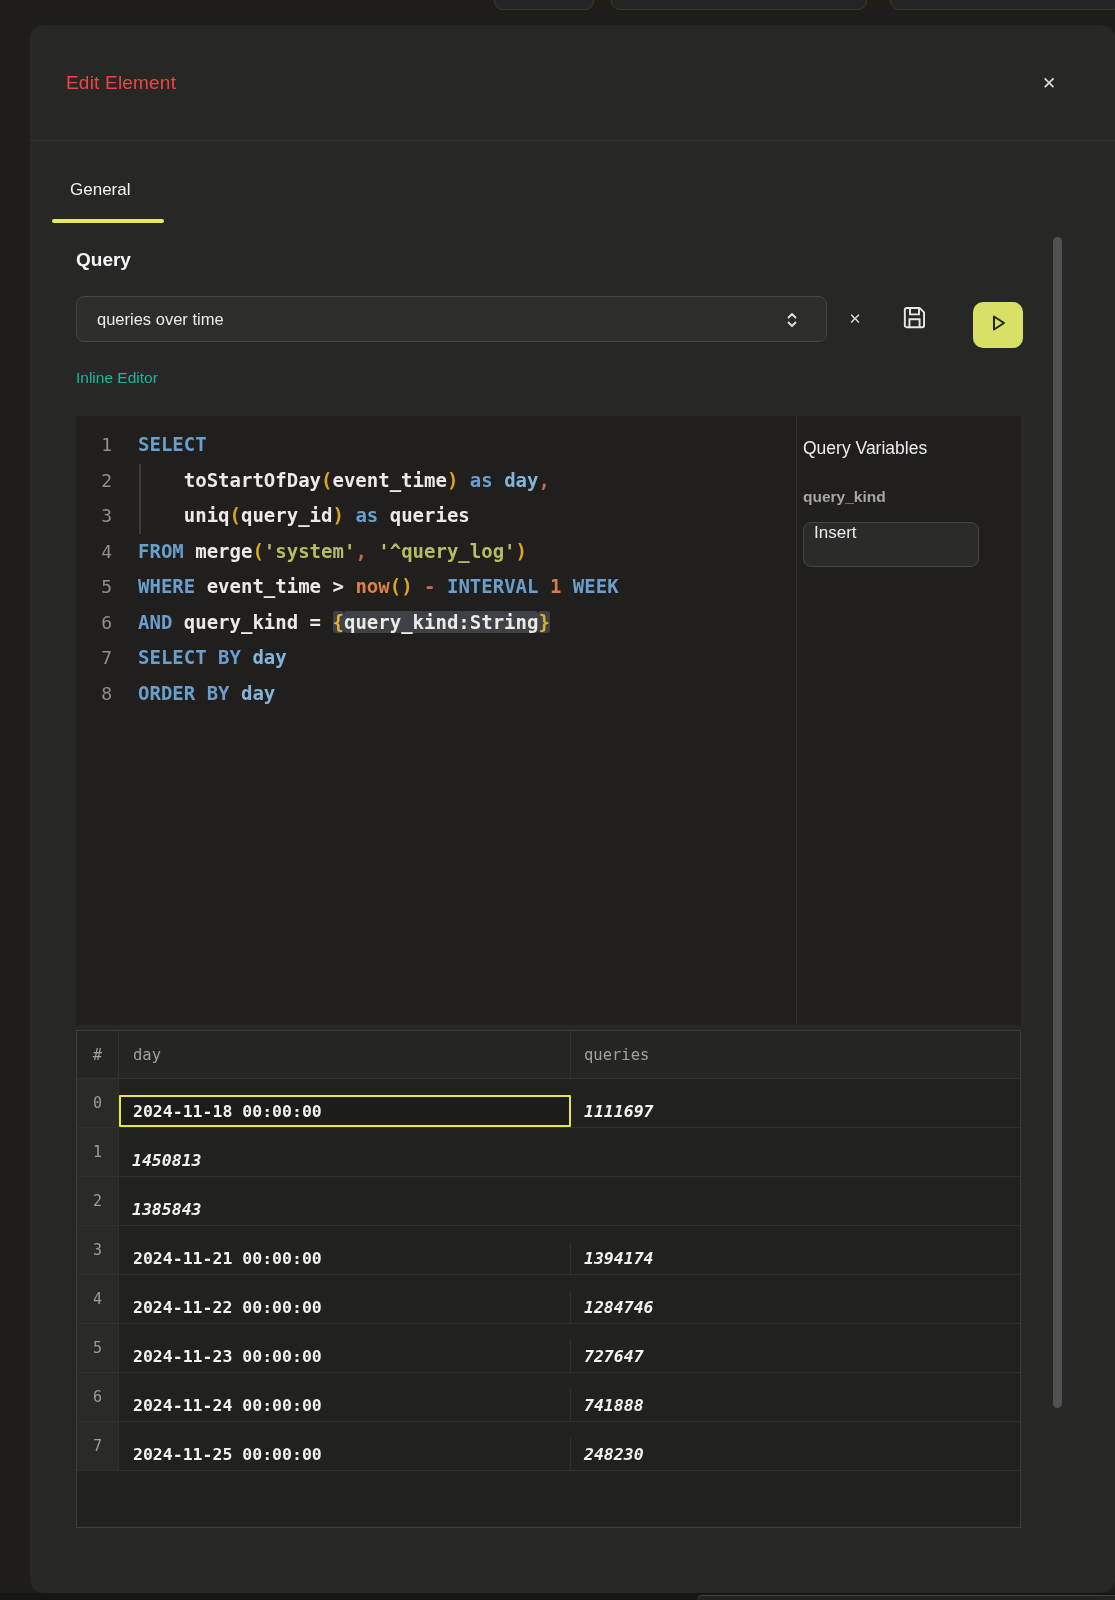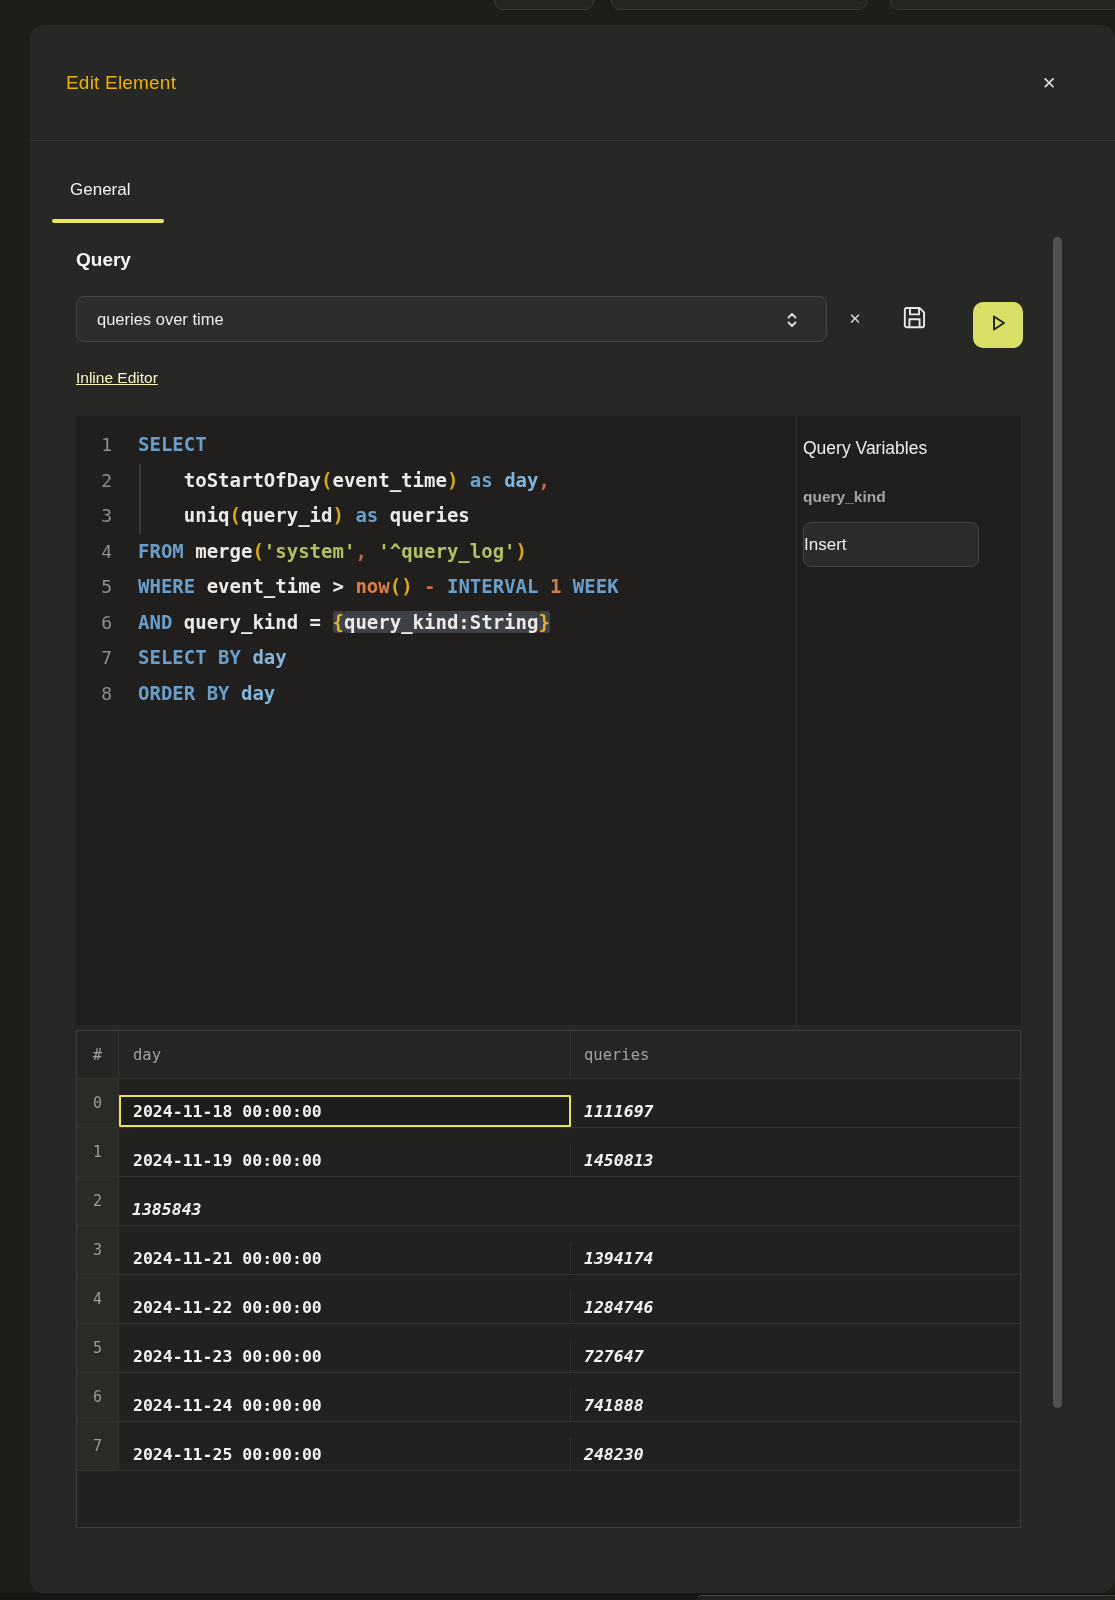--- a/index.html
+++ b/index.html
@@ -16,21 +16,21 @@
   .top-partial{
     position:absolute; top:-32px; height:42px; border-radius:9px;
     background:#242420; border:1px solid #3b3a34;
   }
 
   
   .modal{
     position:absolute; left:30px; top:25px; width:1085px; height:1568px;
     background:#272725; border-radius:14px; overflow:hidden;
   }
-  .modal-title{ left:36px; top:45px; font-size:19px; line-height:26px; font-weight:500; color:#eab308; letter-spacing:.2px; }
+  .modal-title{ left:36px; top:45px; font-size:19px; line-height:26px; font-weight:500; color:#ef4444; letter-spacing:.2px; }
   .close-btn{ left:1004px; top:43px; width:30px; height:30px; color:#dcdcdc; font-size:17px;
     display:flex; align-items:center; justify-content:center; cursor:pointer; }
   .header-divider{ left:0; top:115px; width:100%; height:1px; background:#363633; }
 
   .tab-label{ left:40px; top:155px; font-size:17px; font-weight:500; color:#f2f2f2; }
   .tab-underline{ left:22px; top:194px; width:112px; height:3.5px; background:#e9e75b; border-radius:2px; }
 
   .section-heading{ left:46px; top:224px; font-size:19px; font-weight:700; color:#f5f5f5; }
 
   .query-select{
@@ -43,21 +43,21 @@
 
   .clear-btn{ left:812px; top:281px; width:26px; height:26px; display:flex; align-items:center;
     justify-content:center; color:#d6d6d6; font-size:15px; cursor:pointer; }
   .save-btn{ left:869px; top:279px; width:30px; height:30px; display:flex; align-items:center;
     justify-content:center; cursor:pointer; }
   .run-btn{
     left:943px; top:277px; width:50px; height:46px; background:#d9e066; border-radius:10px;
     display:flex; align-items:center; justify-content:center; cursor:pointer;
   }
 
-  .inline-editor-label{ left:46px; top:344px; font-size:15.5px; color:#fef9c3;text-decoration:underline; }
+  .inline-editor-label{ left:46px; top:344px; font-size:15.5px; color:#14b8a6; }
 
   
   .editor{ left:46px; top:391px; width:945px; height:609px; background:#201f1d; }
   .gutter{ position:absolute; left:0; top:11px; width:36px; text-align:right; }
   .line-no{
     height:35.5px; line-height:35.5px; font-family:"DejaVu Sans Mono", monospace;
     font-size:18px; color:#8f8f8c;
   }
   .code-lines{ position:absolute; left:62px; top:11px; right:230px; }
   .code-line{
@@ -66,21 +66,21 @@
   }
   .param-chip{ background:#3e4146; border-radius:3px; }
   .indent-guide{ position:absolute; left:63px; top:48px; width:1.5px; height:70px; background:#3c3c38; }
   .editor-divider{ position:absolute; left:720px; top:0; width:1px; height:609px; background:#32312e; }
 
   .qv-title{ position:absolute; left:727px; top:22px; font-size:17.5px; font-weight:500; color:#ededed; }
   .qv-name{ position:absolute; left:727px; top:72px; font-size:15.5px; font-weight:600; color:#a5a5a3; }
   .insert-btn{
     position:absolute; left:727px; top:106px; width:176px; height:45px;
     background:#2b2b29; border:1px solid #454542; border-radius:8px;
-    display:flex; align-items:center; padding-left:0; cursor:pointer;
+    display:flex; padding-left:10px; cursor:pointer;
   }
   .insert-btn .lbl{ font-size:17px; color:#ececec; }
 
   
   .rtable{
     left:46px; top:1005px; width:945px; height:498px; background:#21211f;
     border:1px solid #3e3e3a;
     font-family:"DejaVu Sans Mono", monospace;
   }
   .thead{
@@ -204,21 +204,20 @@
         <div class="hcell h-q">queries</div>
       </div>
       <div>
           <div class="trow">
             <div class="tcell idx">0</div>
             <div class="tcell day selected">2024-11-18 00:00:00</div>
             <div class="tcell q">1111697</div>
           </div>
           <div class="trow">
             <div class="tcell idx">1</div>
-            <div class="tcell day">2024-11-19 00:00:00</div>
             <div class="tcell q">1450813</div>
           </div>
           <div class="trow">
             <div class="tcell idx">2</div>
             <div class="tcell q">1385843</div>
           </div>
           <div class="trow">
             <div class="tcell idx">3</div>
             <div class="tcell day">2024-11-21 00:00:00</div>
             <div class="tcell q">1394174</div>

